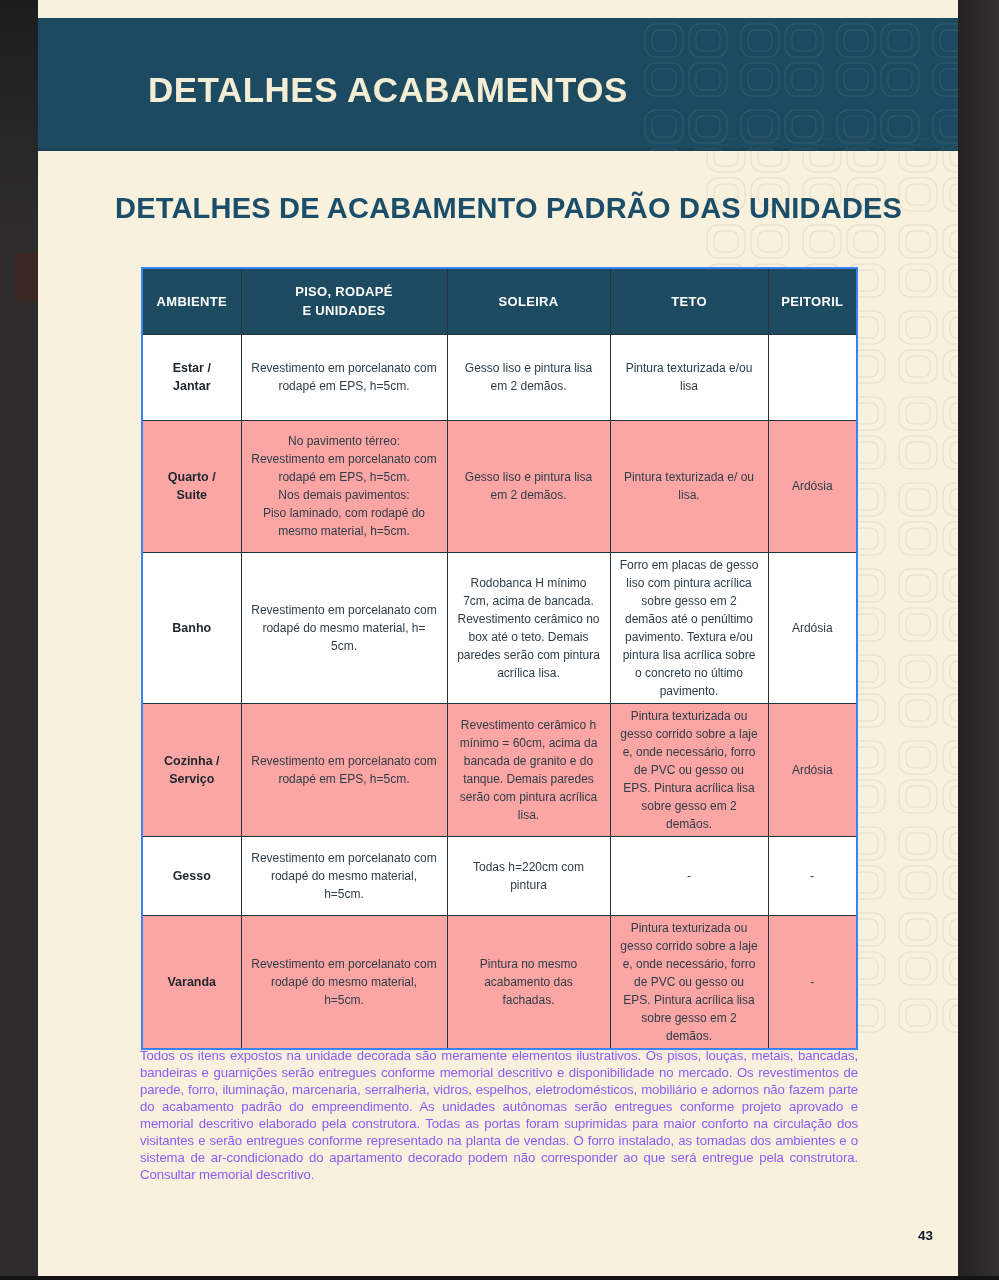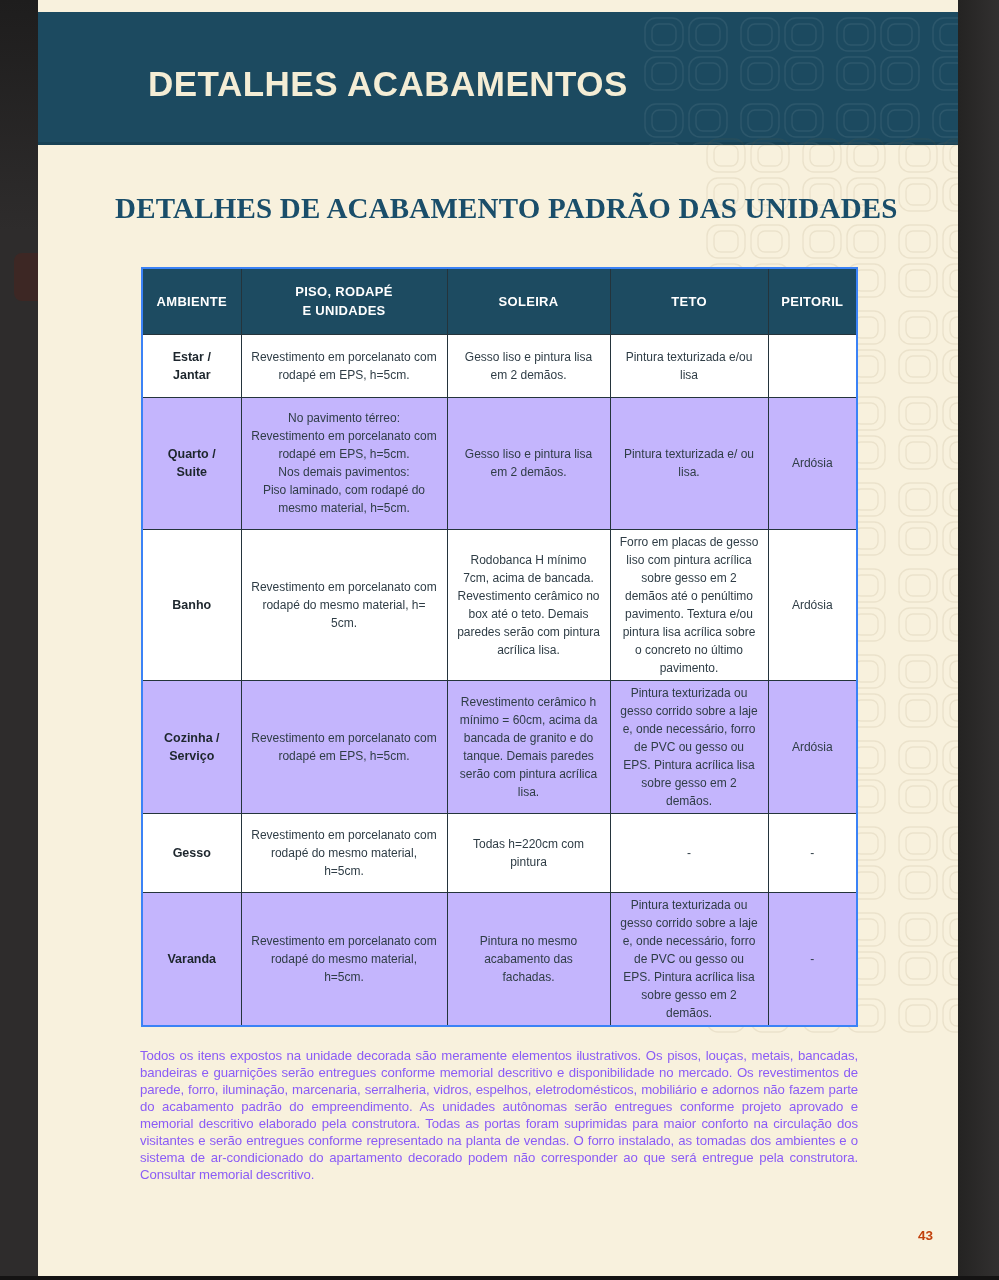--- a/index.html
+++ b/index.html
@@ -21,37 +21,36 @@
   }
   .right-strip {
     position:absolute; left:958px; top:0; width:41px; height:1280px;
     background:linear-gradient(90deg,#242322 0%,#323030 100%);
   }
   .bottom-strip {
     position:absolute; left:0; top:1276px; width:999px; height:4px;
     background:#141313;
   }
   .banner {
-    position:absolute; left:38px; top:12px; width:920px; height:133px;
+    position:absolute; left:38px; top:18px; width:920px; height:133px;
     background:#1c4a60;
     border-bottom:3px solid rgba(0,0,0,.12);
   }
   .banner-title {
     position:absolute; left:110px; top:52px;
     font-size:35px; font-weight:800; letter-spacing:.5px;
     color:#f4edd5;
   }
   .decor { position:absolute; pointer-events:none; }
   .decor-banner { right:0; top:0; }
   .decor-body { left:700px; top:133px; }
   .page-title {
     position:absolute; left:115px; top:192px;
     font-size:29px; font-weight:800; letter-spacing:.2px;
     color:#1a4e6a;
-    font-family:Liberation Serif, serif;
   }
   table.finishes {
     position:absolute; left:141px; top:267px; width:715px;
     border-collapse:collapse; table-layout:fixed;
     border:2px solid #3b82f6;
   }
   table.finishes th, table.finishes td {
     border:1.5px solid #24343c;
     text-align:center; vertical-align:middle;
     white-space:pre-line;
@@ -62,35 +61,35 @@
     height:66px; padding:4px 6px; line-height:1.5;
   }
   table.finishes td {
     font-size:12px; line-height:18px; color:#2f3d46;
     padding:3px 9px;
   }
   table.finishes td.amb {
     font-weight:700; font-size:12.5px; color:#1d262d;
   }
   tr.row-white td { background:#ffffff; }
-  tr.row-blue  td { background:#c4b5fd; }
-  tr.h-estar   { height:63px;border-radius:22px; }
+  tr.row-blue  td { background:#fca5a5; }
+  tr.h-estar   { height:86px;border-radius:22px; }
   tr.h-quarto  { height:132px; }
   tr.h-banho   { height:132px; }
   tr.h-cozinha { height:121px; }
   tr.h-garden  { height:79px; }
   tr.h-varanda { height:114px; }
   .disclaimer {
     position:absolute; left:140px; top:1047px; width:718px;
     font-size:13.2px; line-height:17px; letter-spacing:-.1px;
     color:#8b5cf6; text-align:justify; font-weight:500;
   }
   .page-number {
     position:absolute; left:918px; top:1228px;
-    font-size:13.5px; font-weight:700; color:#c2410c;
+    font-size:13.5px; font-weight:700; color:#0f172a;
   }
 </style>
 </head>
 <body>
 
 <div class="left-strip">
   <div class="red-bump"></div>
 </div>
 <div class="right-strip"></div>
 <div class="bottom-strip"></div>

